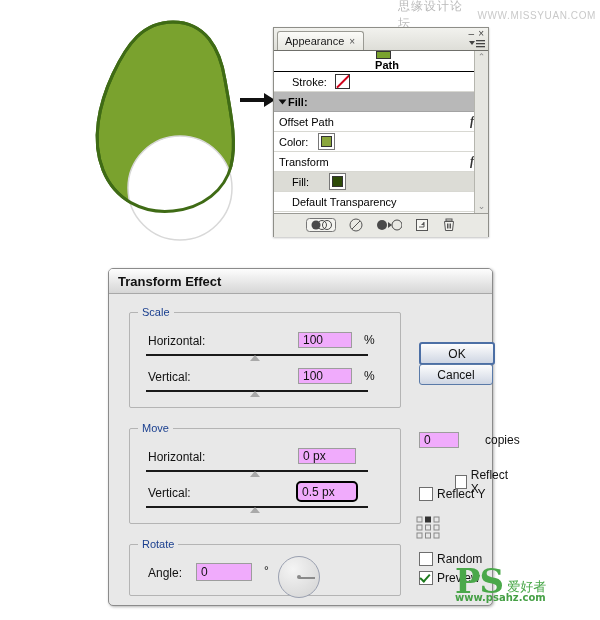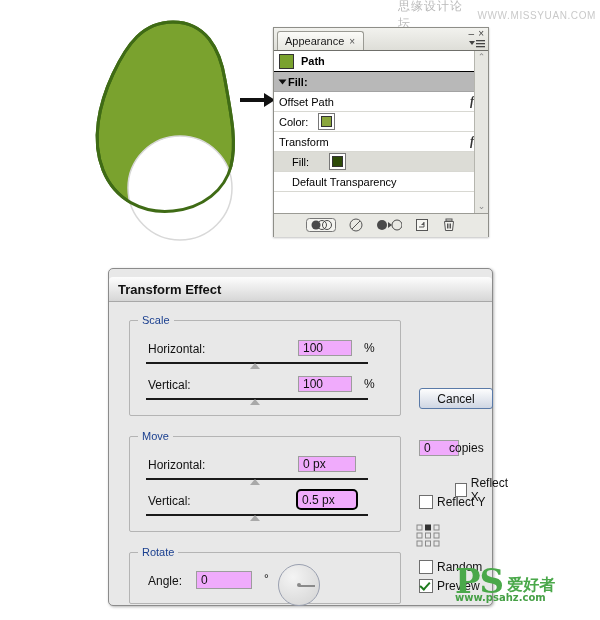--- a/index.html
+++ b/index.html
@@ -32,21 +32,21 @@
     background:linear-gradient(#fbfbf8,#e7e7e1);
     border:1px solid #9a9a93;border-bottom:none;border-radius:3px 3px 0 0;
     display:flex;align-items:center;gap:5px;font-size:11px;color:#1a1a1a;
   }
   .tab .x{font-size:10px;color:#555;}
   .win-btns{position:absolute;right:4px;top:1px;display:flex;gap:4px;align-items:center;color:#444;font-size:10px;line-height:10px;}
   .menu-ico{position:absolute;right:3px;top:11px;width:16px;height:10px;}
 
   .plist{position:relative;margin:0 0 0 0;background:#fff;border-top:1px solid #6f6f6a;height:162px;overflow:hidden;}
   .prow{position:relative;height:19px;display:flex;align-items:center;padding-left:5px;border-bottom:1px solid #d8d8d2;}
-  .prow.head{font-weight:bold;height:20px;border-bottom:1px solid #000;}
+  .prow.head{font-weight:bold;height:20px;border-bottom:1px solid #000;flex-direction:column;}
   .prow.sel{background:#b8b8b8;border-bottom:1px solid #a3a3a3;}
   .prow.sub{}
   .prow.sub2{padding-left:18px;}
   .sw{width:13px;height:13px;border:1px solid #333;display:inline-block;}
   .sw.outer{width:15px;height:15px;border:1px solid #777;background:#fff;display:flex;align-items:center;justify-content:center;}
   .sw.outer i{display:block;width:9px;height:9px;border:1px solid #333;}
   .stroke-none{width:13px;height:13px;border:1px solid #333;background:#fff;position:relative;overflow:hidden;}
   .stroke-none:after{content:"";position:absolute;left:-2px;top:5px;width:19px;height:1.6px;background:#d0021b;transform:rotate(-45deg);}
   .fx{position:absolute;right:8px;font-style:italic;font-weight:bold;font-family:"Liberation Serif",serif;font-size:12px;color:#333;}
   .tri{display:inline-block;width:0;height:0;border-left:5px solid #111;border-top:4px solid transparent;border-bottom:4px solid transparent;transform:rotate(90deg);margin-right:3px;}
@@ -58,21 +58,21 @@
   #dlg{
     left:108px;top:268px;width:383px;height:336px;
     background:#e8e8e8;border:1px solid #8b8b8b;border-radius:5px;
     box-shadow:1px 1px 3px rgba(0,0,0,.3);
   }
   #dlg .title{
     height:24px;border-radius:4px 4px 0 0;
     background:linear-gradient(#fdfdfd,#d6d6d6);
     border-bottom:1px solid #a8a8a8;
     display:flex;align-items:center;padding-left:9px;
-    font-weight:bold;font-size:13px;color:#111;margin-top:8px;
+    font-weight:bold;font-size:13px;color:#111;
   }
   .body{position:relative;height:288px;}
   fieldset.grp{
     position:absolute;margin:0;padding:0;border:1px solid #b4b4b4;border-radius:2px;background:transparent;
   }
   fieldset.grp legend{margin-left:8px;padding:0 4px;color:#1a3f8f;font-size:11px;}
   .fld{position:absolute;display:flex;align-items:center;}
   .lab{font-size:12px;color:#111;}
   input.tb{
     border:1px solid #9d9d9d;background:#f0abfc;height:16px;font-size:12px;
@@ -94,21 +94,21 @@
   .box.on:after{content:"";position:absolute;left:2px;top:0px;width:4px;height:8px;border:solid #1d7a1d;border-width:0 2px 2px 0;transform:rotate(42deg);}
   #anchor{position:absolute;width:24px;height:22px;}
   .dialwrap{position:absolute;width:40px;height:40px;border-radius:50%;
     background:radial-gradient(circle at 35% 30%,#f4f4f4,#d2d2d2);border:1px solid #9aa0b0;}
   .dialwrap:after{content:"";position:absolute;left:50%;top:50%;width:16px;height:1.5px;background:#8a8a8a;}
   .dialwrap i{position:absolute;left:calc(50% - 2px);top:calc(50% - 2px);width:4px;height:4px;border-radius:50%;background:#8a8a8a;}
 
   
   #logo{left:455px;top:566px;width:140px;height:48px;}
   #logo .ps{font-family:"DejaVu Serif",serif;font-weight:bold;font-size:34px;color:#4aa84a;line-height:30px;letter-spacing:-1px;}
-  #logo .cn{font-family:"DejaVu Sans",sans-serif;font-weight:bold;font-size:16px;color:#4aa84a;}
+  #logo .cn{font-family:"DejaVu Sans",sans-serif;font-weight:normal;font-size:13px;color:#4aa84a;}
   #logo .url{font-family:"DejaVu Sans",sans-serif;font-weight:bold;font-size:10px;color:#46a046;margin-top:-4px;}
 </style>
 </head>
 <body>
 
 <div class="abs" id="watermark">
   <span class="cn">思缘设计论坛</span>
   <span class="url">WWW.MISSYUAN.COM</span>
 </div>
 
@@ -146,20 +146,24 @@
     </div>
   </div>
 
   <div class="plist">
 
     <div class="prow head">
       <span class="sw" style="background:#7aa22e"></span>
       <span style="margin-left:7px">Path</span>
     </div>
 
+    <div class="prow sub2">
+      <span>Stroke:</span>
+      <span class="stroke-none" style="margin-left:8px"></span>
+    </div>
 
     <div class="prow sel" style="padding-left:6px">
       <span class="tri"></span>
       <span style="font-weight:bold">Fill:</span>
     </div>
 
     <div class="prow sub">
       <span>Offset Path</span>
       <span class="fx">fx</span>
     </div>
@@ -287,24 +291,25 @@
       <div class="fld" style="left:18px;top:16px;">
         <span class="lab">Angle:</span>
       </div>
       <input class="tb" style="left: 66px; top: 13px; width: 56px; height: 18px; position: absolute;" value="0">
       <span class="unit abs" style="left:128px;top:14px;">°</span>
       <div class="dialwrap" style="left:148px;top:6px;">
           <i></i>
         </div>
     </fieldset>
 
-    <div class="btn" style="left:310px;top:86px;">Cancel</div>
+    <div class="btn primary" style="left:310px;top:48px;">OK</div>
+    <div class="btn" style="left:310px;top:70px;">Cancel</div>
 
     <input class="tb" style="left: 310px; top: 138px; width: 40px; position: absolute;" value="0">
-    <span class="abs lab" style="left:340px;top:139px;">copies</span>
+    <span class="abs lab" style="left:376px;top:139px;">copies</span>
 
     <div class="cb" style="left:310px;top:174px;padding-left:36px;">
       <span class="box"></span>
       <span>Reflect X</span>
     </div>
     <div class="cb" style="left:310px;top:193px;">
       <span class="box"></span>
       <span>Reflect Y</span>
     </div>
 

